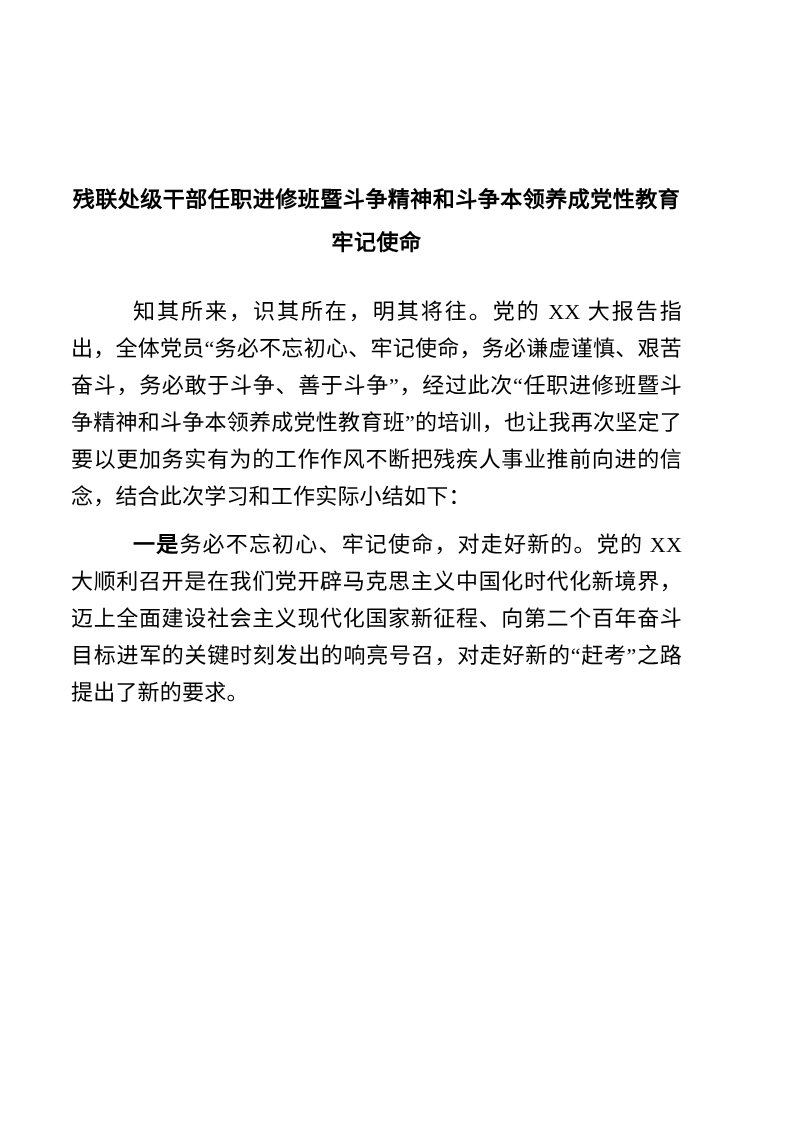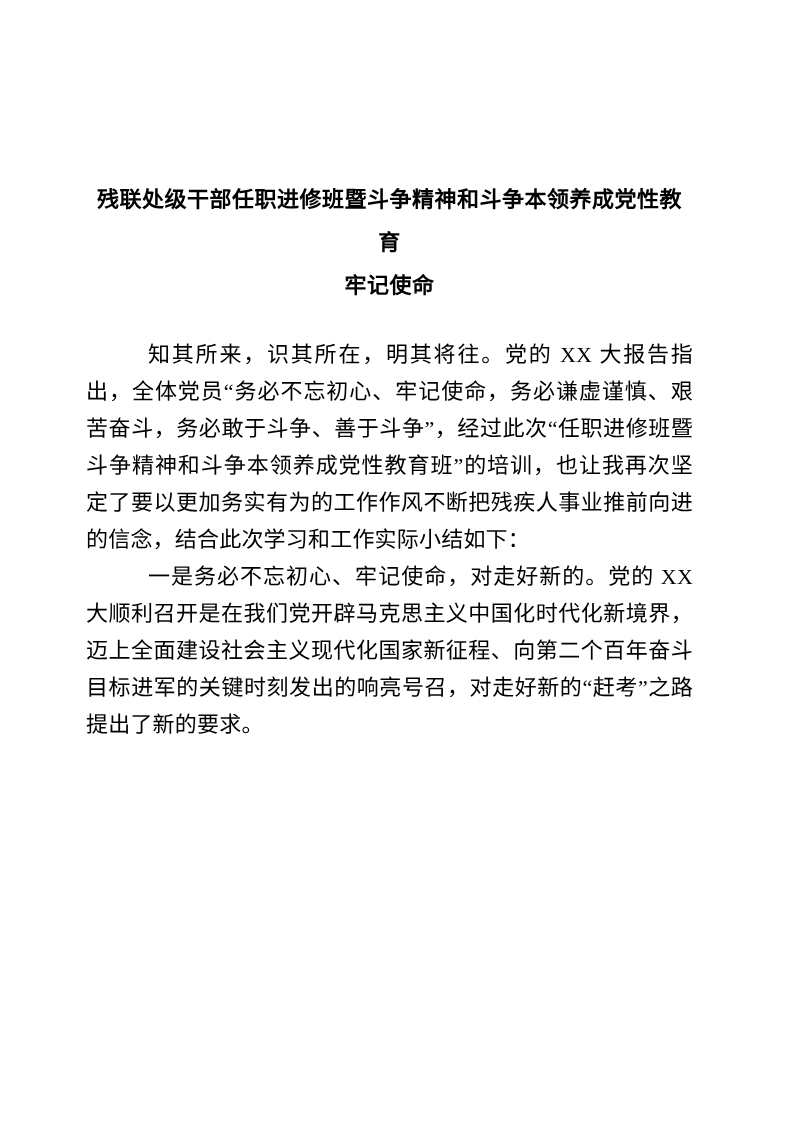--- a/index.html
+++ b/index.html
@@ -6,46 +6,46 @@
     margin: 0;
     padding: 0;
     background: #ffffff;
   }
   .page {
     position: relative;
     width: 793px;
     height: 1122px;
     background: #ffffff;
     box-sizing: border-box;
-    padding: 163px 100px 0 86px;
+    padding: 163px 100px 0 60px;
     overflow: hidden;
     color: #000000;
     font-family: "Liberation Serif", "DejaVu Serif", serif;
   }
   .doc-title {
     font-size: 22px;
     font-weight: bold;
     line-height: 43px;
     text-align: center;
     letter-spacing: 0.5px;
   }
   .doc-body {
     margin-top: 29px;
   }
   .doc-body p {
-    margin: 0;
+    margin: 11px;
     font-size: 22px;
     line-height: 37px;
     text-align: justify;
     text-indent: 62px;
     word-break: break-all;
     letter-spacing: 0.2px;
   }
   .para-lead {
-    font-weight: normal;
+    font-weight: bold;
   }
 </style>
 </head>
 <body>
 
 <div class="page">
 
   <h1 class="doc-title">
     <span>残联处级干部任职进修班暨斗争精神和斗争本领养成党性教育</span><br>
     <span>牢记使命</span>

